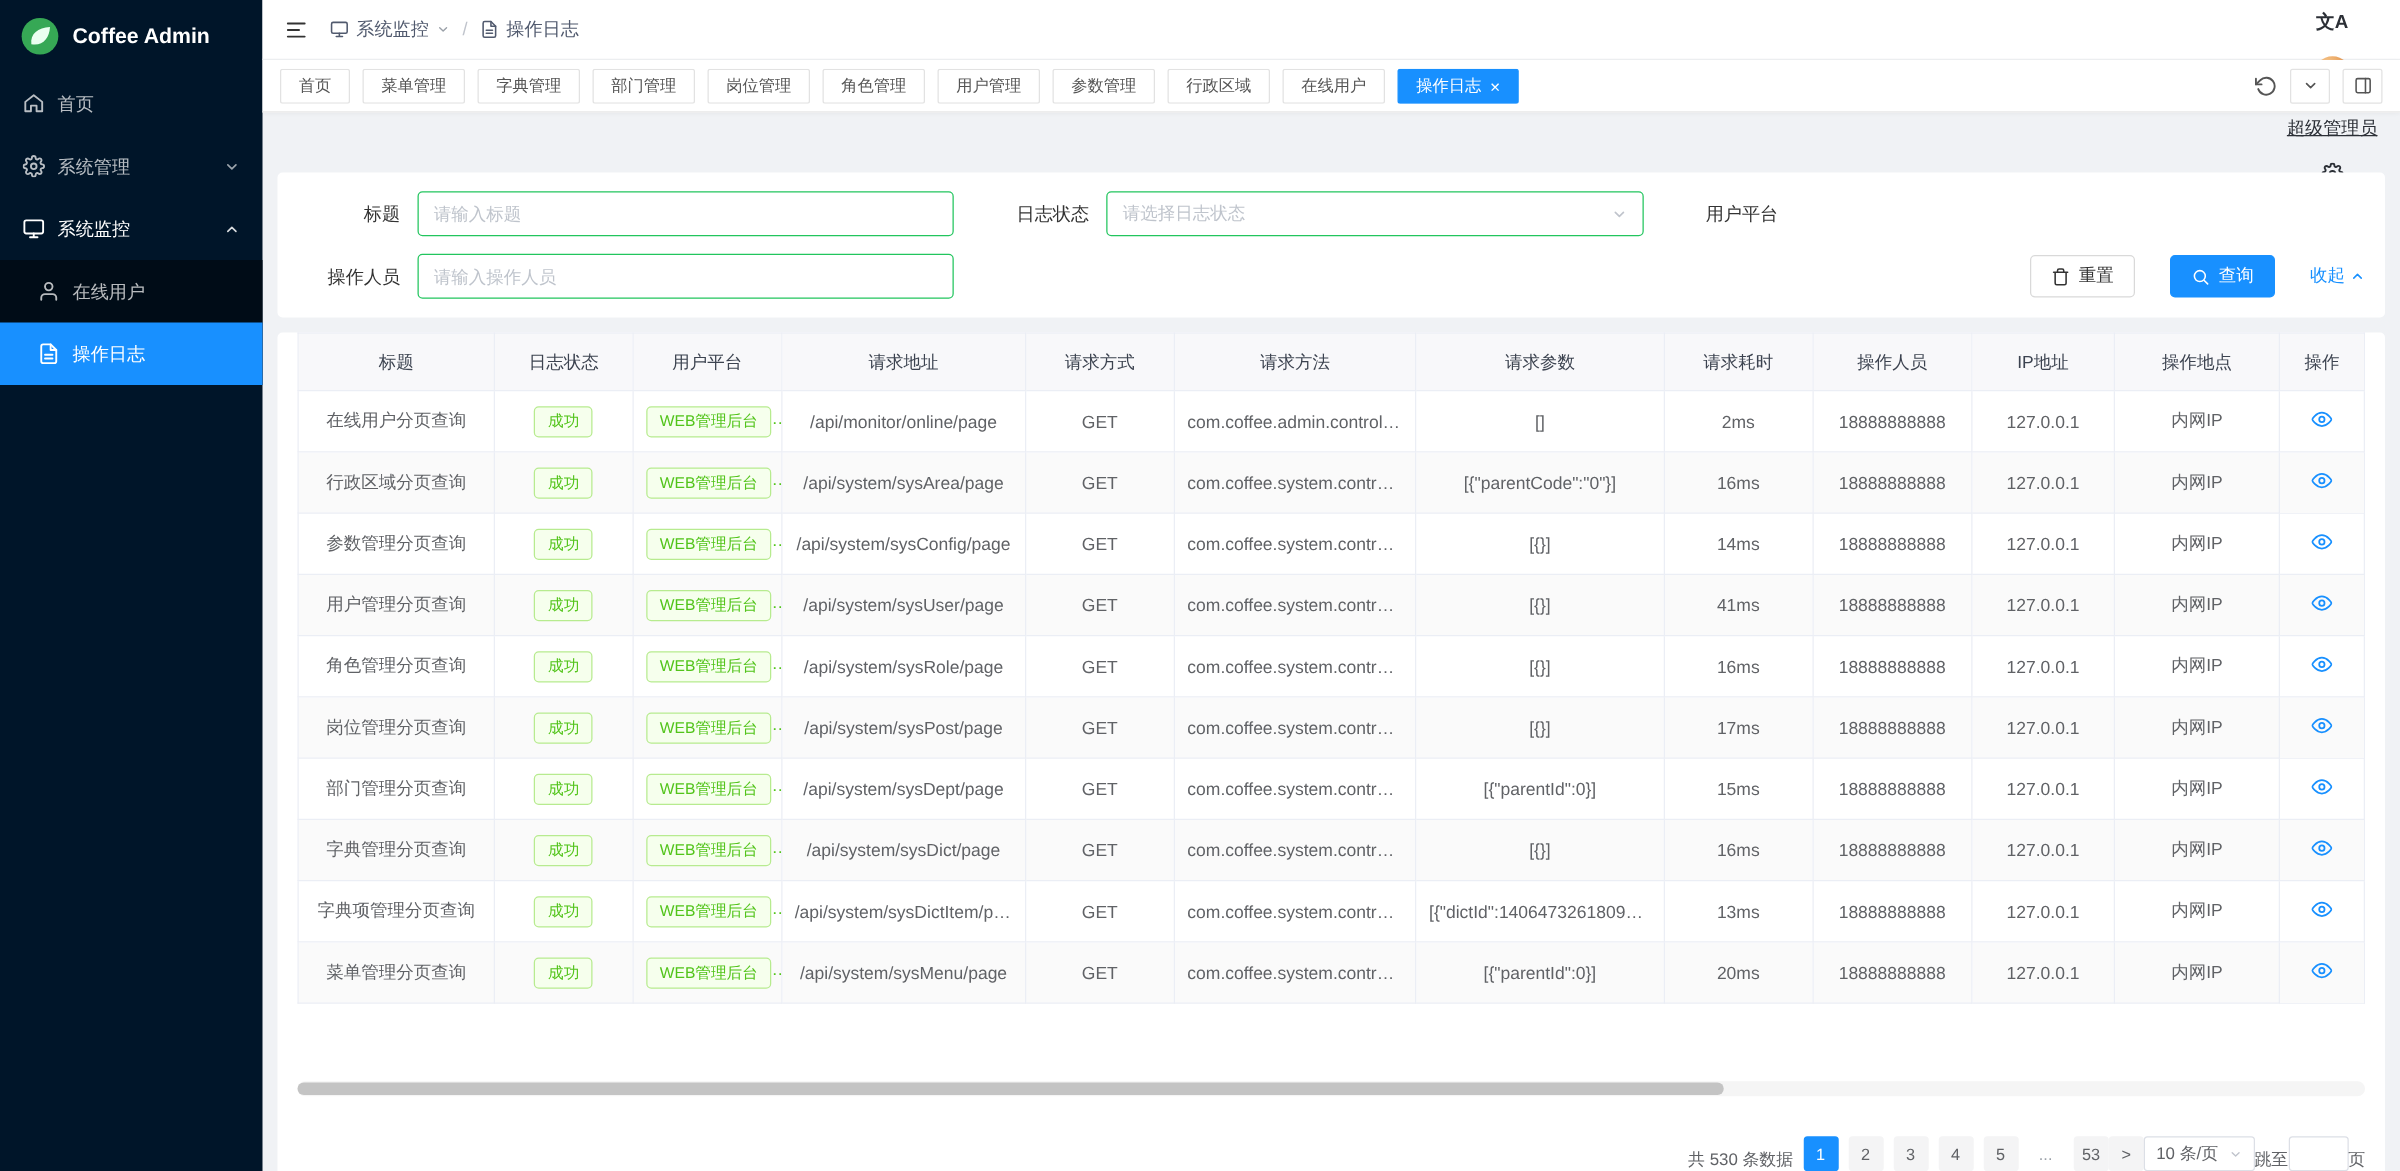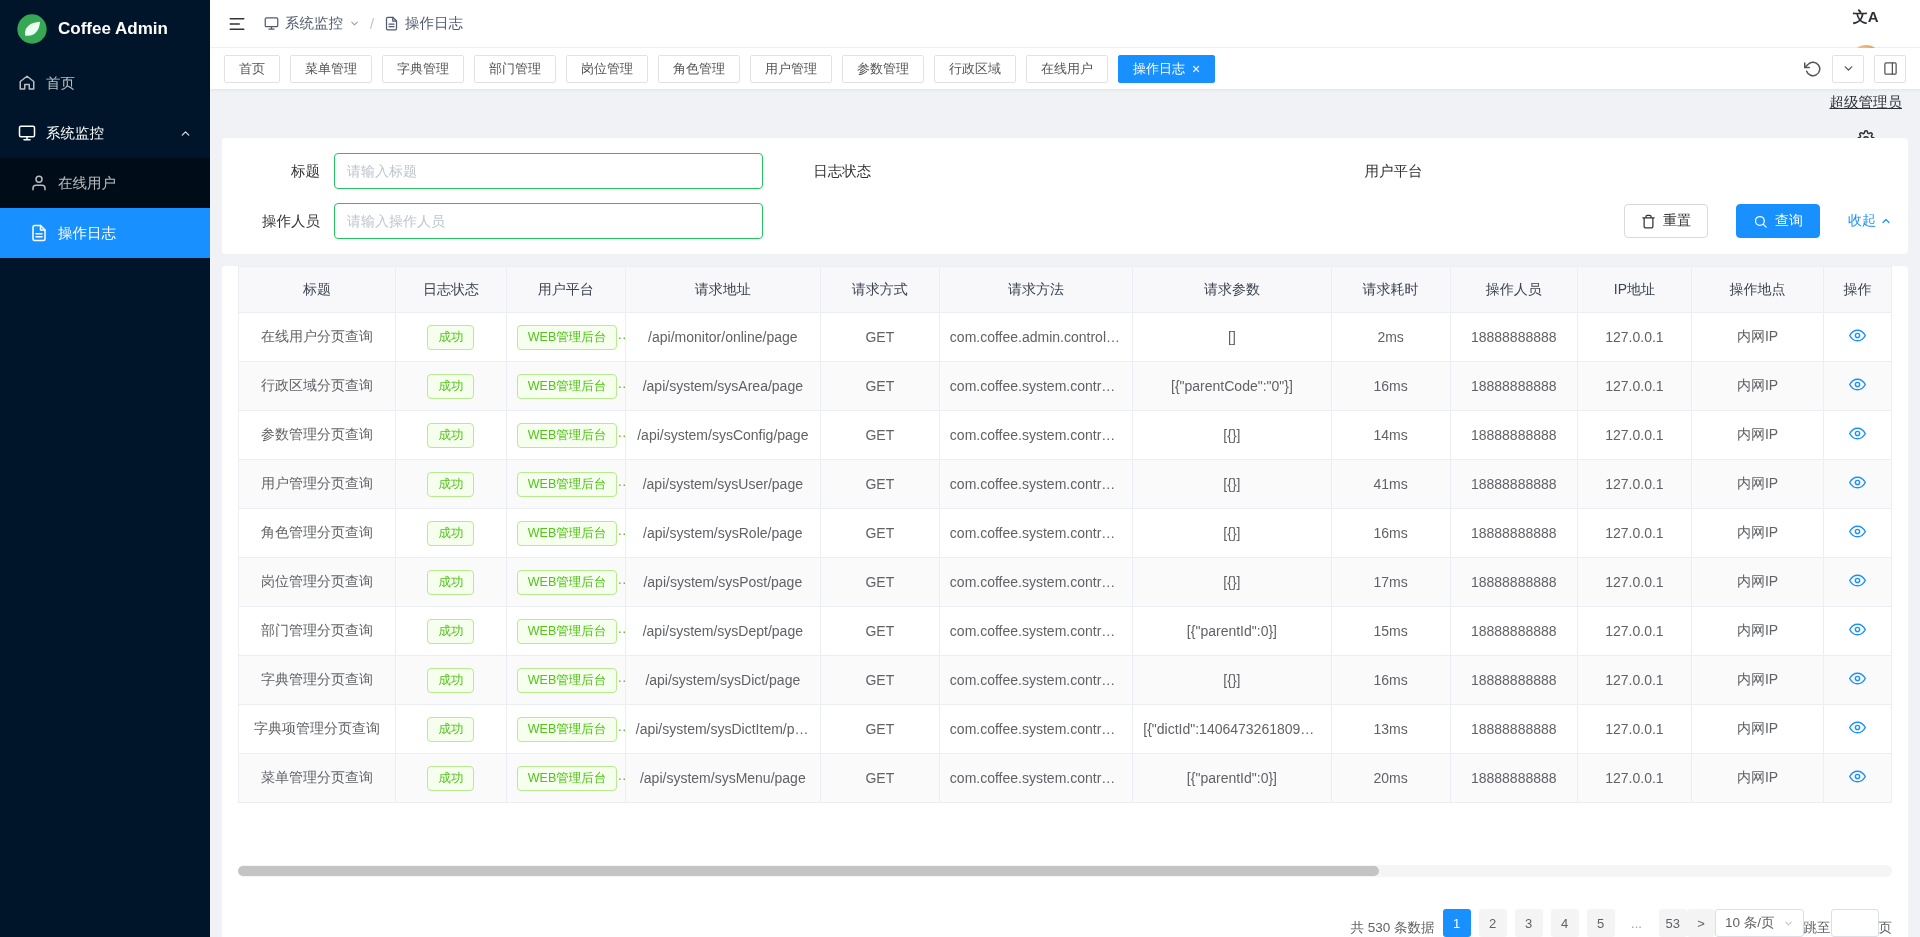--- a/index.html
+++ b/index.html
@@ -200,20 +200,29 @@
       </svg>
       <span class="logo-text">Coffee Admin</span>
     </div>
     <nav class="menu">
       <div class="menu-item">
         <svg class="ic">
             <use href="#i-home"></use>
           </svg>
         <span>首页</span>
       </div>
+      <div class="menu-item">
+        <svg class="ic">
+            <use href="#i-gear"></use>
+          </svg>
+        <span>系统管理</span>
+        <svg class="ic chev">
+            <use href="#i-chev-down"></use>
+          </svg>
+      </div>
       <div class="menu-item open">
         <svg class="ic">
             <use href="#i-monitor"></use>
           </svg>
         <span>系统监控</span>
         <svg class="ic chev">
             <use href="#i-chev-up"></use>
           </svg>
       </div>
       <div class="submenu">
@@ -336,20 +345,26 @@
     <div class="page">
 
       <section class="filter-panel">
         <div class="filter-row">
           <div class="filter-field">
             <label>标题</label>
             <input class="f-input" type="text" placeholder="请输入标题" style="">
           </div>
           <div class="filter-field">
             <label>日志状态</label>
+            <div class="f-select">
+              <span>请选择日志状态</span>
+              <svg class="ic chev">
+                  <use href="#i-chev-down"></use>
+                </svg>
+            </div>
           </div>
           <div class="filter-field">
             <label>用户平台</label>
           </div>
         </div>
         <div class="filter-row">
           <div class="filter-field">
             <label>操作人员</label>
             <input class="f-input" type="text" placeholder="请输入操作人员" style="">
           </div>

